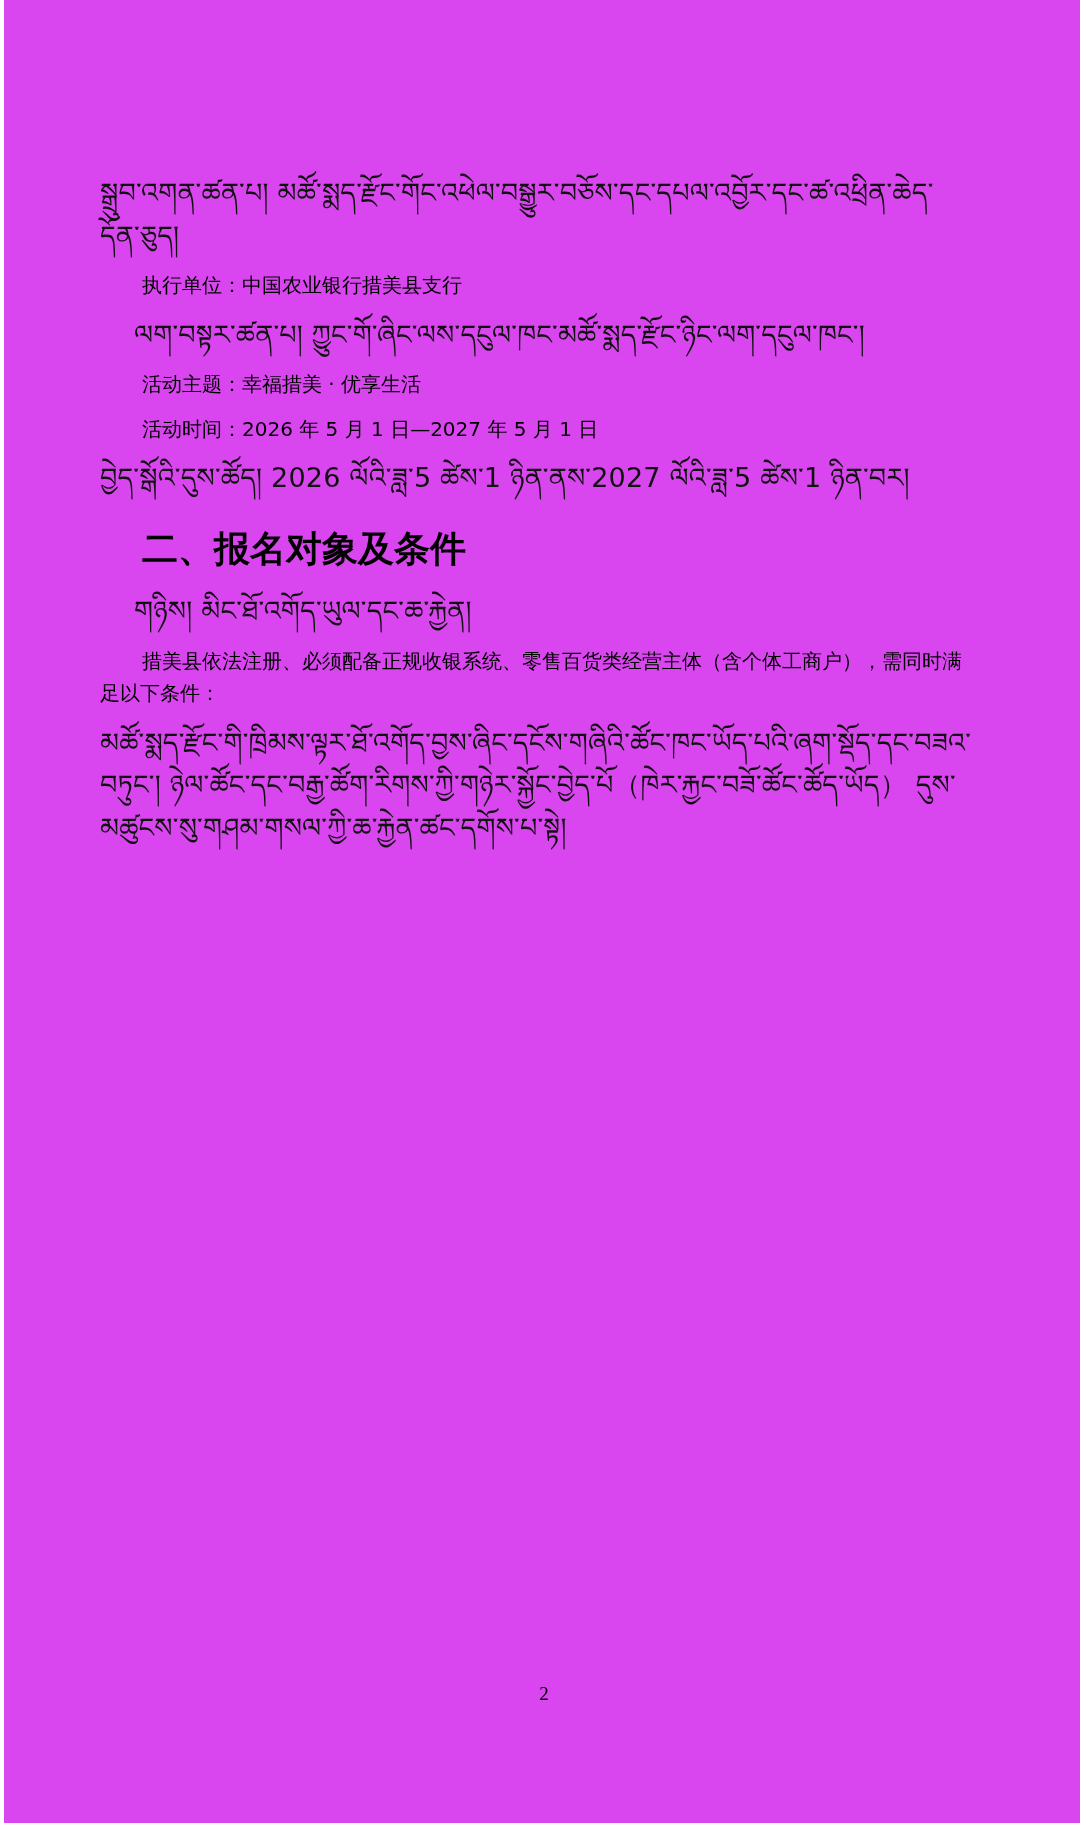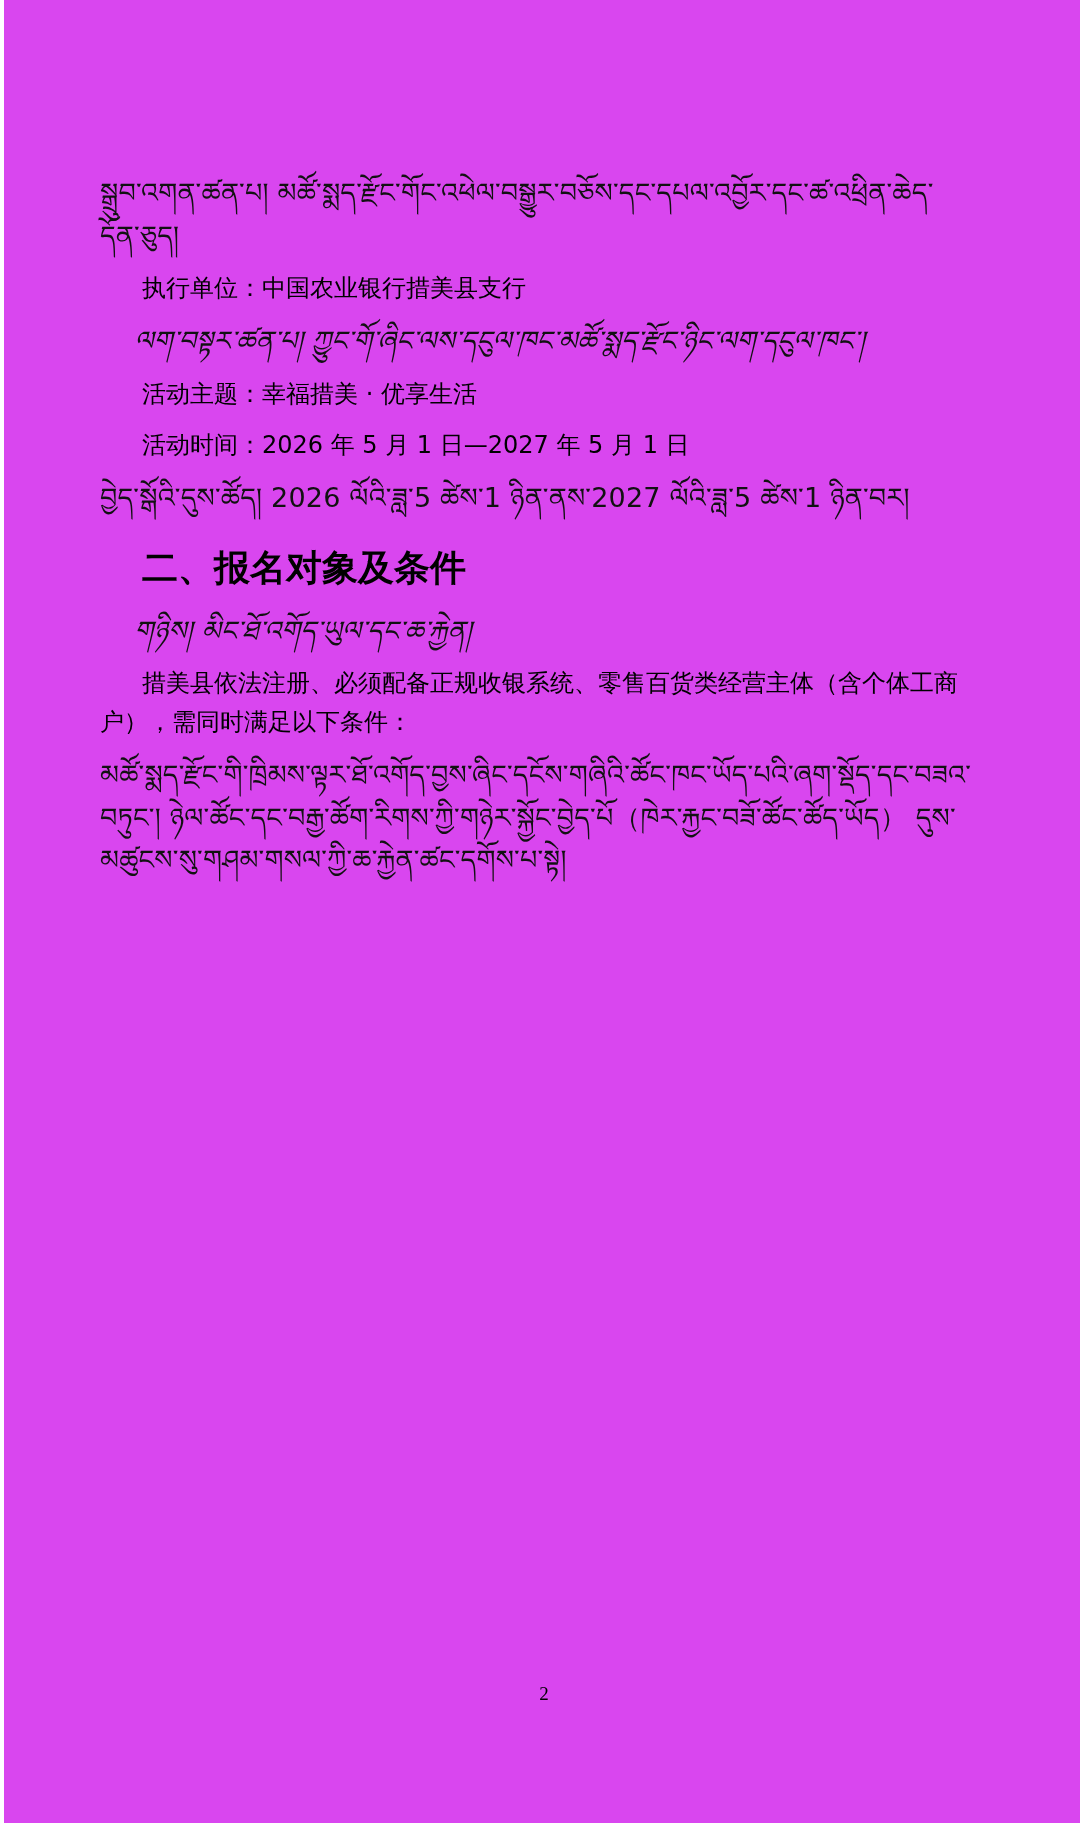--- a/index.html
+++ b/index.html
@@ -33,26 +33,25 @@
     font-family: "DejaVu Sans", sans-serif;
     font-size: 27px;
     line-height: 1.58;
     letter-spacing: 0.2px;
     color: #111;
     margin: 0 0 2px 0;
     word-break: break-word;
   }
   .tib.indent {
     text-indent: 34px;
-    font-style: italic;
   }
   
   .zh {
     font-family: "DejaVu Sans", sans-serif;
-    font-size: 24px;
+    font-size: 20px;
     line-height: 1.62;
     color: #000;
     margin: 0;
     text-indent: 42px;
   }
   .zh.bold {
     font-weight: bold;
     font-size: 36px;
   }
   .block {

